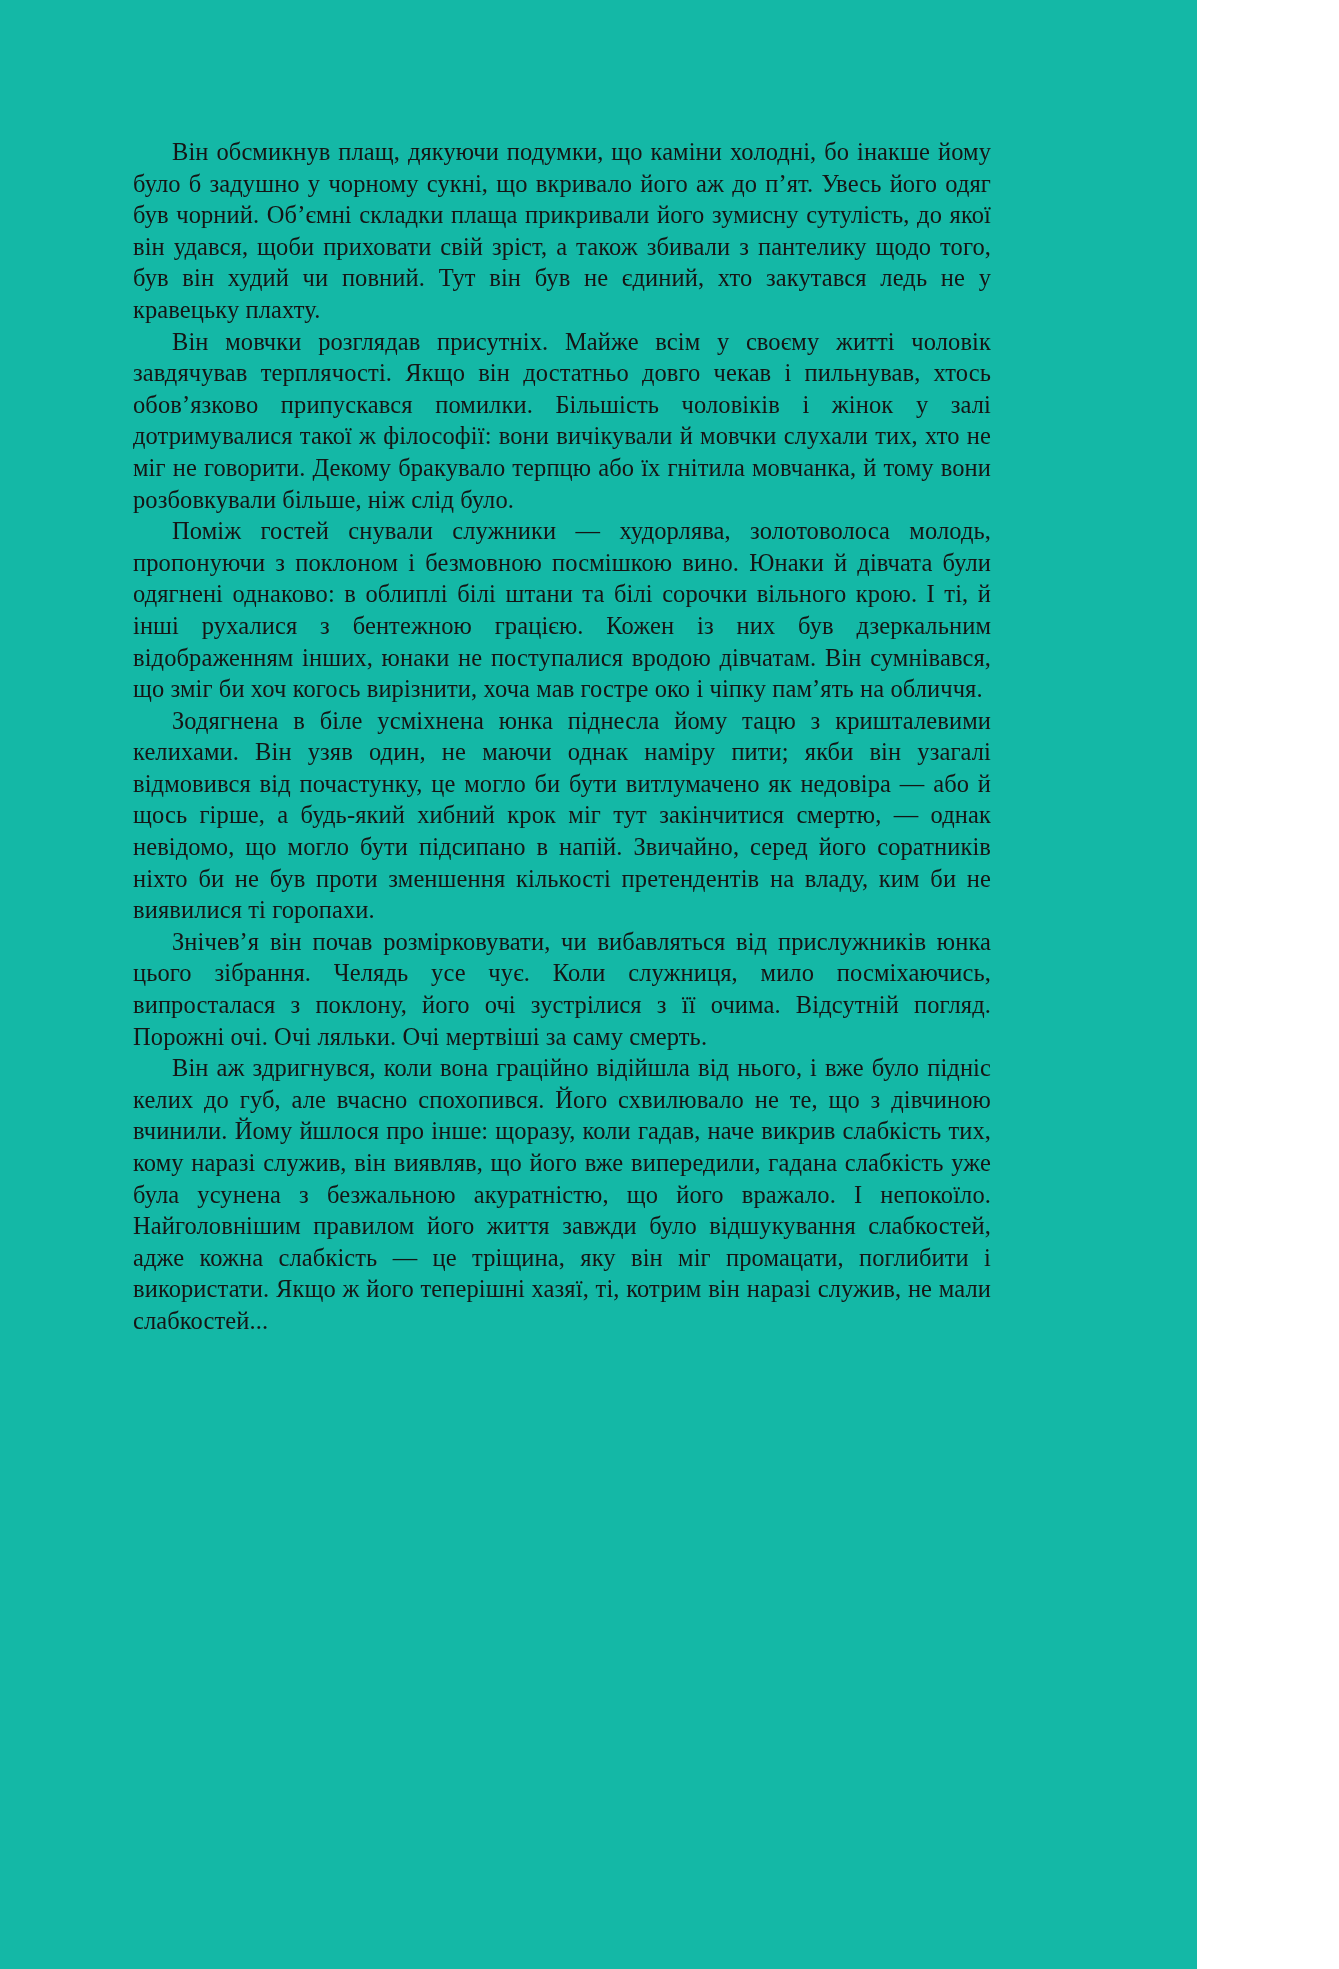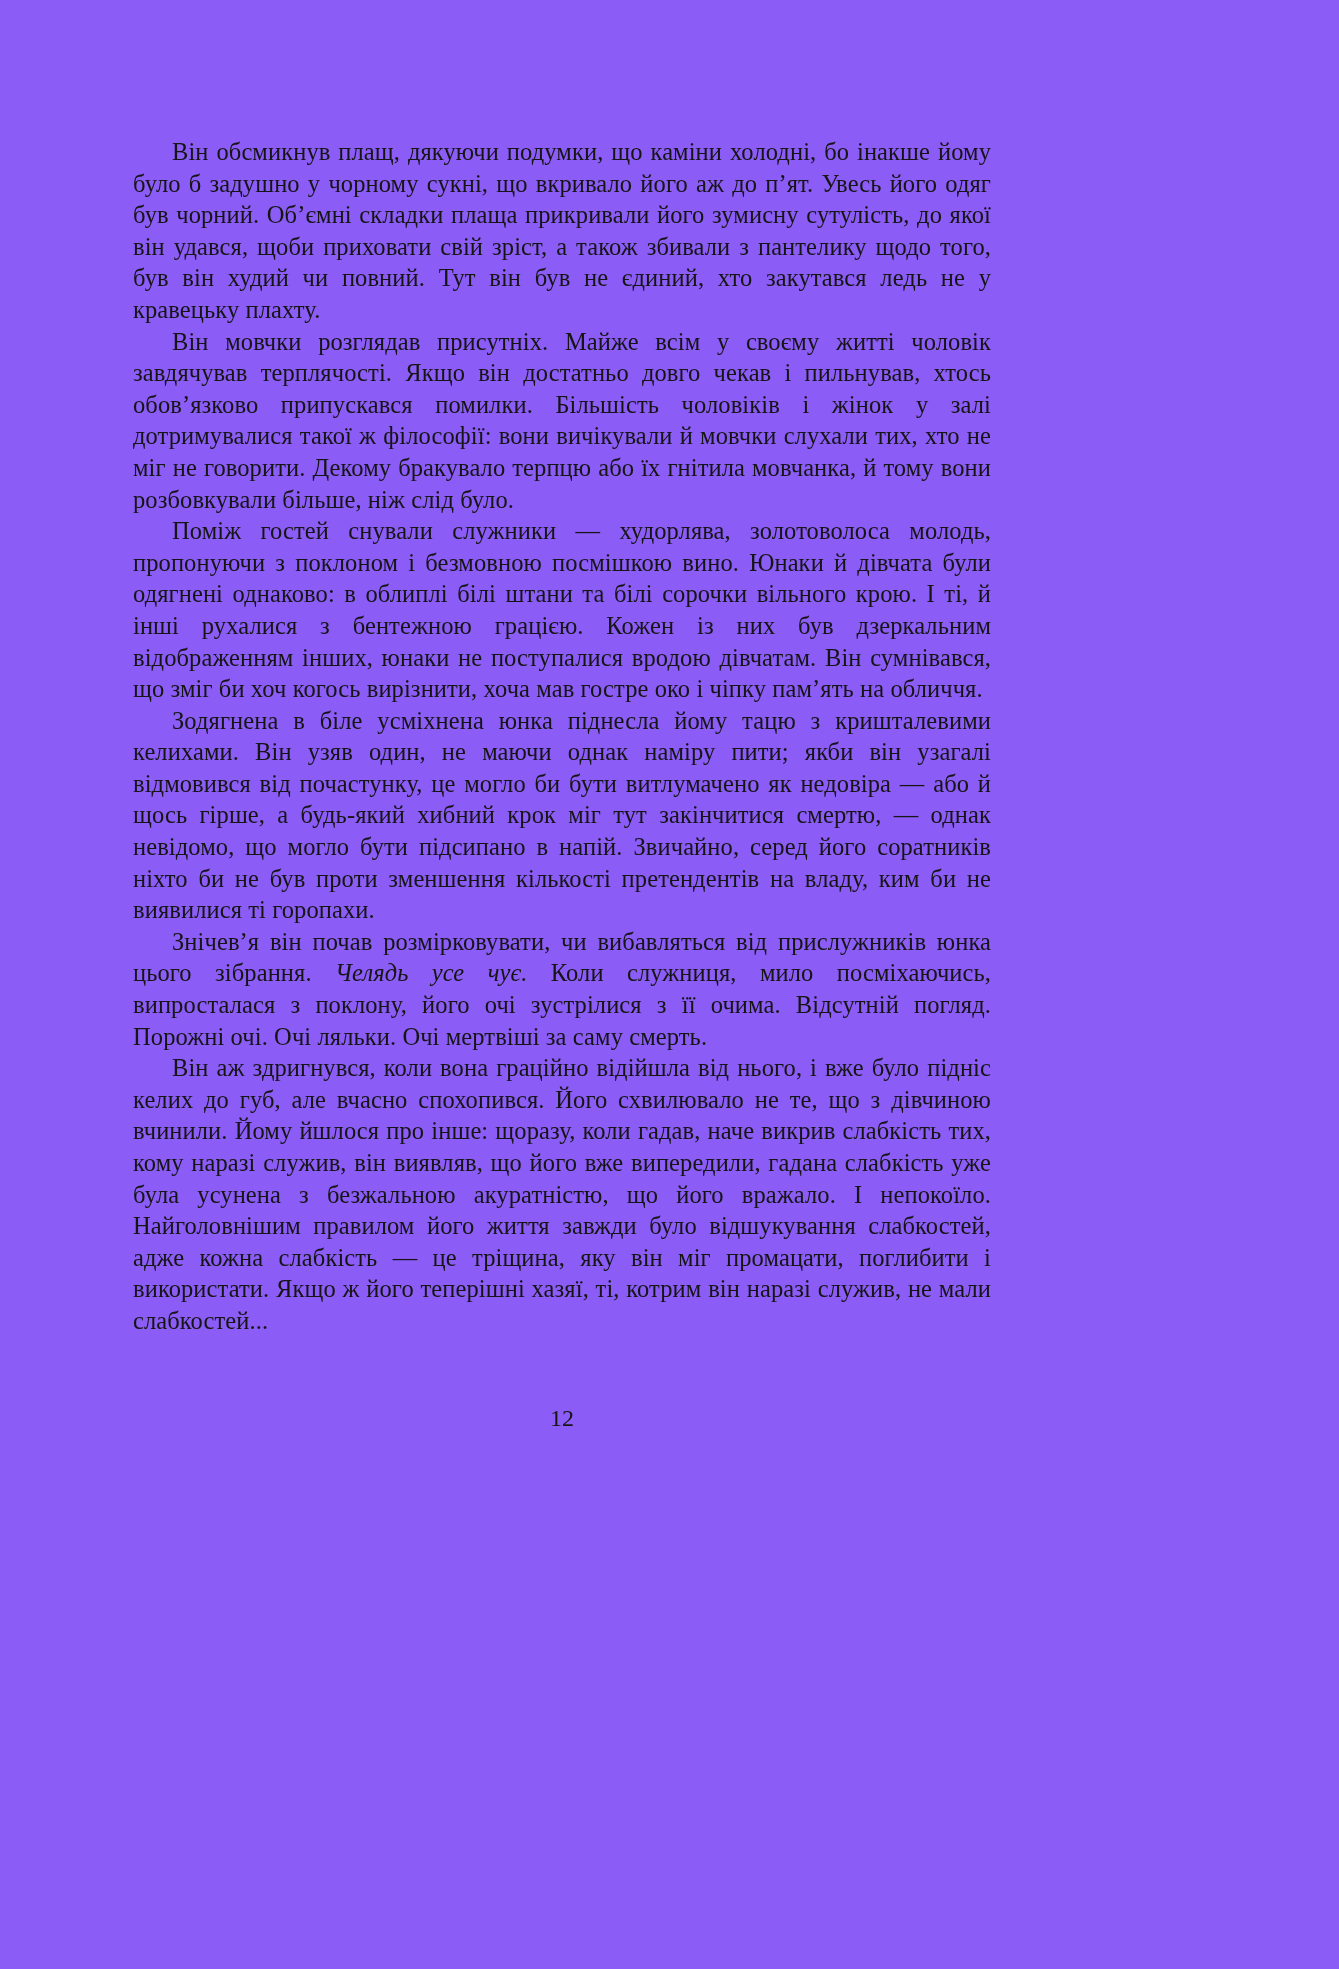--- a/index.html
+++ b/index.html
@@ -3,44 +3,43 @@
 <meta charset="utf-8">
 <style>
   
   html, body {
     margin: 0;
     padding: 0;
     background: #ffffff;
   }
   .page {
     position: relative;
-    width: 1339px;
+    width: 1197px;
     height: 1969px;
-    background: #8b5cf6;
+    background: #14b8a6;
     overflow: hidden;
     font-family: "Liberation Serif", "DejaVu Serif", serif;
     color: #151515;
   }
   .text-block {
     position: absolute;
     left: 133px;
     top: 136px;
     width: 858px;
     font-size: 24.5px;
     line-height: 31.6px;
     text-align: justify;
     letter-spacing: 0.1px;
   }
   .text-block p {
     margin: 0;
     padding: 0;
     text-indent: 39px;
   }
   .run-italic {
-    font-style: italic;
   }
   .page-number {
     position: absolute;
     left: 133px;
     top: 1405px;
     width: 858px;
     text-align: center;
     font-size: 24px;
     color: #151515;
   }
@@ -50,14 +49,13 @@
 
 <div class="page">
   <div class="text-block">
       <p><span>Він обсмикнув плащ, дякуючи подумки, що каміни холодні, бо інакше йому було б задушно у чорному сукні, що вкривало його аж до п’ят. Увесь його одяг був чорний. Об’ємні складки плаща прикривали його зумисну сутулість, до якої він удався, щоби приховати свій зріст, а також збивали з пантелику щодо того, був він худий чи повний. Тут він був не єдиний, хто закутався ледь не у кравецьку плахту.</span></p>
       <p><span>Він мовчки розглядав присутніх. Майже всім у своєму житті чоловік завдячував терплячості. Якщо він достатньо довго чекав і пильнував, хтось обов’язково припускався помилки. Більшість чоловіків і жінок у залі дотримувалися такої ж філософії: вони вичікували й мовчки слухали тих, хто не міг не говорити. Декому бракувало терпцю або їх гнітила мовчанка, й тому вони розбовкували більше, ніж слід було.</span></p>
       <p><span>Поміж гостей снували служники — худорлява, золотоволоса молодь, пропонуючи з поклоном і безмовною посмішкою вино. Юнаки й дівчата були одягнені однаково: в облиплі білі штани та білі сорочки вільного крою. І ті, й інші рухалися з бентежною грацією. Кожен із них був дзеркальним відображенням інших, юнаки не поступалися вродою дівчатам. Він сумнівався, що зміг би хоч когось вирізнити, хоча мав гостре око і чіпку пам’ять на обличчя.</span></p>
       <p><span>Зодягнена в біле усміхнена юнка піднесла йому тацю з кришталевими келихами. Він узяв один, не маючи однак наміру пити; якби він узагалі відмовився від почастунку, це могло би бути витлумачено як недовіра — або й щось гірше, а будь-який хибний крок міг тут закінчитися смертю, — однак невідомо, що могло бути підсипано в напій. Звичайно, серед його соратників ніхто би не був проти зменшення кількості претендентів на владу, ким би не виявилися ті горопахи.</span></p>
       <p><span>Знічев’я він почав розмірковувати, чи вибавляться від прислужників юнка цього зібрання. </span><span class="run-italic">Челядь усе чує.</span><span> Коли служниця, мило посміхаючись, випросталася з поклону, його очі зустрілися з її очима. Відсутній погляд. Порожні очі. Очі ляльки. Очі мертвіші за саму смерть.</span></p>
       <p><span>Він аж здригнувся, коли вона граційно відійшла від нього, і вже було підніс келих до губ, але вчасно спохопився. Його схвилювало не те, що з дівчиною вчинили. Йому йшлося про інше: щоразу, коли гадав, наче викрив слабкість тих, кому наразі служив, він виявляв, що його вже випередили, гадана слабкість уже була усунена з безжальною акуратністю, що його вражало. І непокоїло. Найголовнішим правилом його життя завжди було відшукування слабкостей, адже кожна слабкість — це тріщина, яку він міг промацати, поглибити і використати. Якщо ж його теперішні хазяї, ті, котрим він наразі служив, не мали слабкостей...</span></p>
     </div>
-  <div class="page-number">12</div>
 </div>
 
 </body></html>

